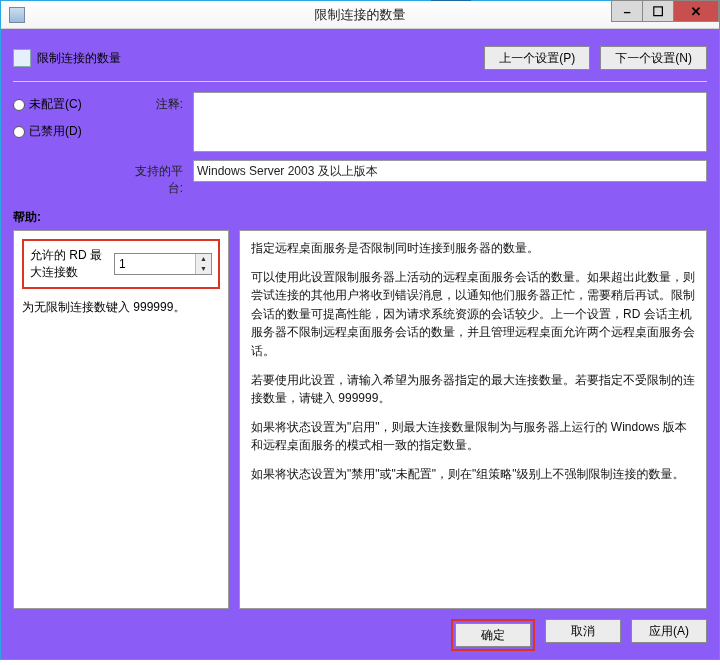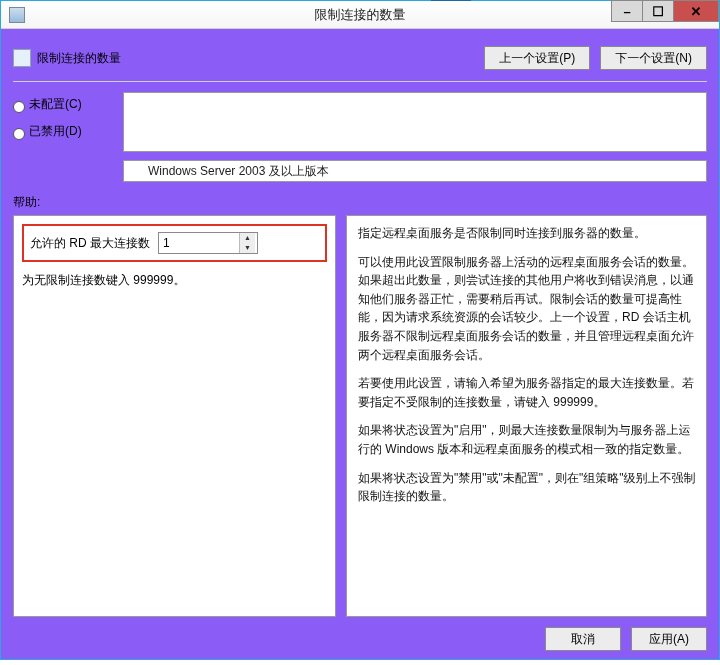--- a/index.html
+++ b/index.html
@@ -106,21 +106,21 @@
   }
   .radios {
     width: 100px;
     display: flex;
     flex-direction: column;
     gap: 10px;
     padding-top: 4px;
   }
   .radio {
     display: flex;
-    align-items: flex-end;
+    align-items: center;
     gap: 4px;
     font-size: 12px;
   }
   .radio .dot {
     width: 12px; height: 12px;
     border: 1px solid #555;
     border-radius: 50%;
     display: inline-flex;
     align-items: center;
     justify-content: center;
@@ -151,46 +151,46 @@
     padding: 4px;
     resize: none;
     font-family: inherit;
     font-size: 12px;
   }
   .textline {
     width: 100%;
     height: 22px;
     border: 1px solid #9a9a9a;
     background: #fff;
-    padding: 2px 24px;
+    padding: 2px 3px;
     font-size: 12px;
     color: #222;
   }
   .mid-labels {
     display: flex;
     margin-top: 12px;
     margin-bottom: 4px;
   }
   .mid-labels .l { width: 275px; }
-  .mid-labels .r { flex: 1; }
+  .mid-labels .r { flex: 1; font-weight: bold; }
   .panels {
     flex: 1;
     display: flex;
     gap: 10px;
     min-height: 0;
   }
   .panel {
     border: 1px solid #9a9a9a;
     background: #fff;
     padding: 8px;
     overflow: hidden;
     position: relative;
   }
   .panel.left {
-    width: 323px;
+    width: 216px;
     display: flex;
     flex-direction: column;
     gap: 10px;
   }
   .panel.right {
     flex: 1;
     font-size: 12px;
     line-height: 1.55;
     color: #111;
     overflow-y: auto;
@@ -288,20 +288,24 @@
         <label class="radio">
           <span class="dot"></span>
           <span>未配置(C)</span>
         </label>
         <label class="radio">
           <span class="dot"></span>
           <span>已禁用(D)</span>
         </label>
       </div>
 
+      <div class="labels-col">
+        <div>注释:</div>
+        <div>支持的平台:</div>
+      </div>
 
       <div class="fields-col">
         <textarea class="textarea" style=""></textarea>
         <div class="textline">Windows Server 2003 及以上版本</div>
       </div>
     </div>
 
     <div class="mid-labels">
       <div class="r">帮助:</div>
     </div>
@@ -326,18 +330,21 @@
         <p>指定远程桌面服务是否限制同时连接到服务器的数量。</p>
         <p>可以使用此设置限制服务器上活动的远程桌面服务会话的数量。如果超出此数量，则尝试连接的其他用户将收到错误消息，以通知他们服务器正忙，需要稍后再试。限制会话的数量可提高性能，因为请求系统资源的会话较少。上一个设置，RD 会话主机服务器不限制远程桌面服务会话的数量，并且管理远程桌面允许两个远程桌面服务会话。</p>
         <p>若要使用此设置，请输入希望为服务器指定的最大连接数量。若要指定不受限制的连接数量，请键入 999999。</p>
         <p>如果将状态设置为"启用"，则最大连接数量限制为与服务器上运行的 Windows 版本和远程桌面服务的模式相一致的指定数量。</p>
         <p>如果将状态设置为"禁用"或"未配置"，则在"组策略"级别上不强制限制连接的数量。</p>
       </div>
 
     </div>
 
     <div class="footer">
+      <span class="hl-ok">
+        <span class="btn large">确定</span>
+      </span>
       <span class="btn large">取消</span>
       <span class="btn large">应用(A)</span>
     </div>
 
   </div>
 </div>
 
 </body></html>

